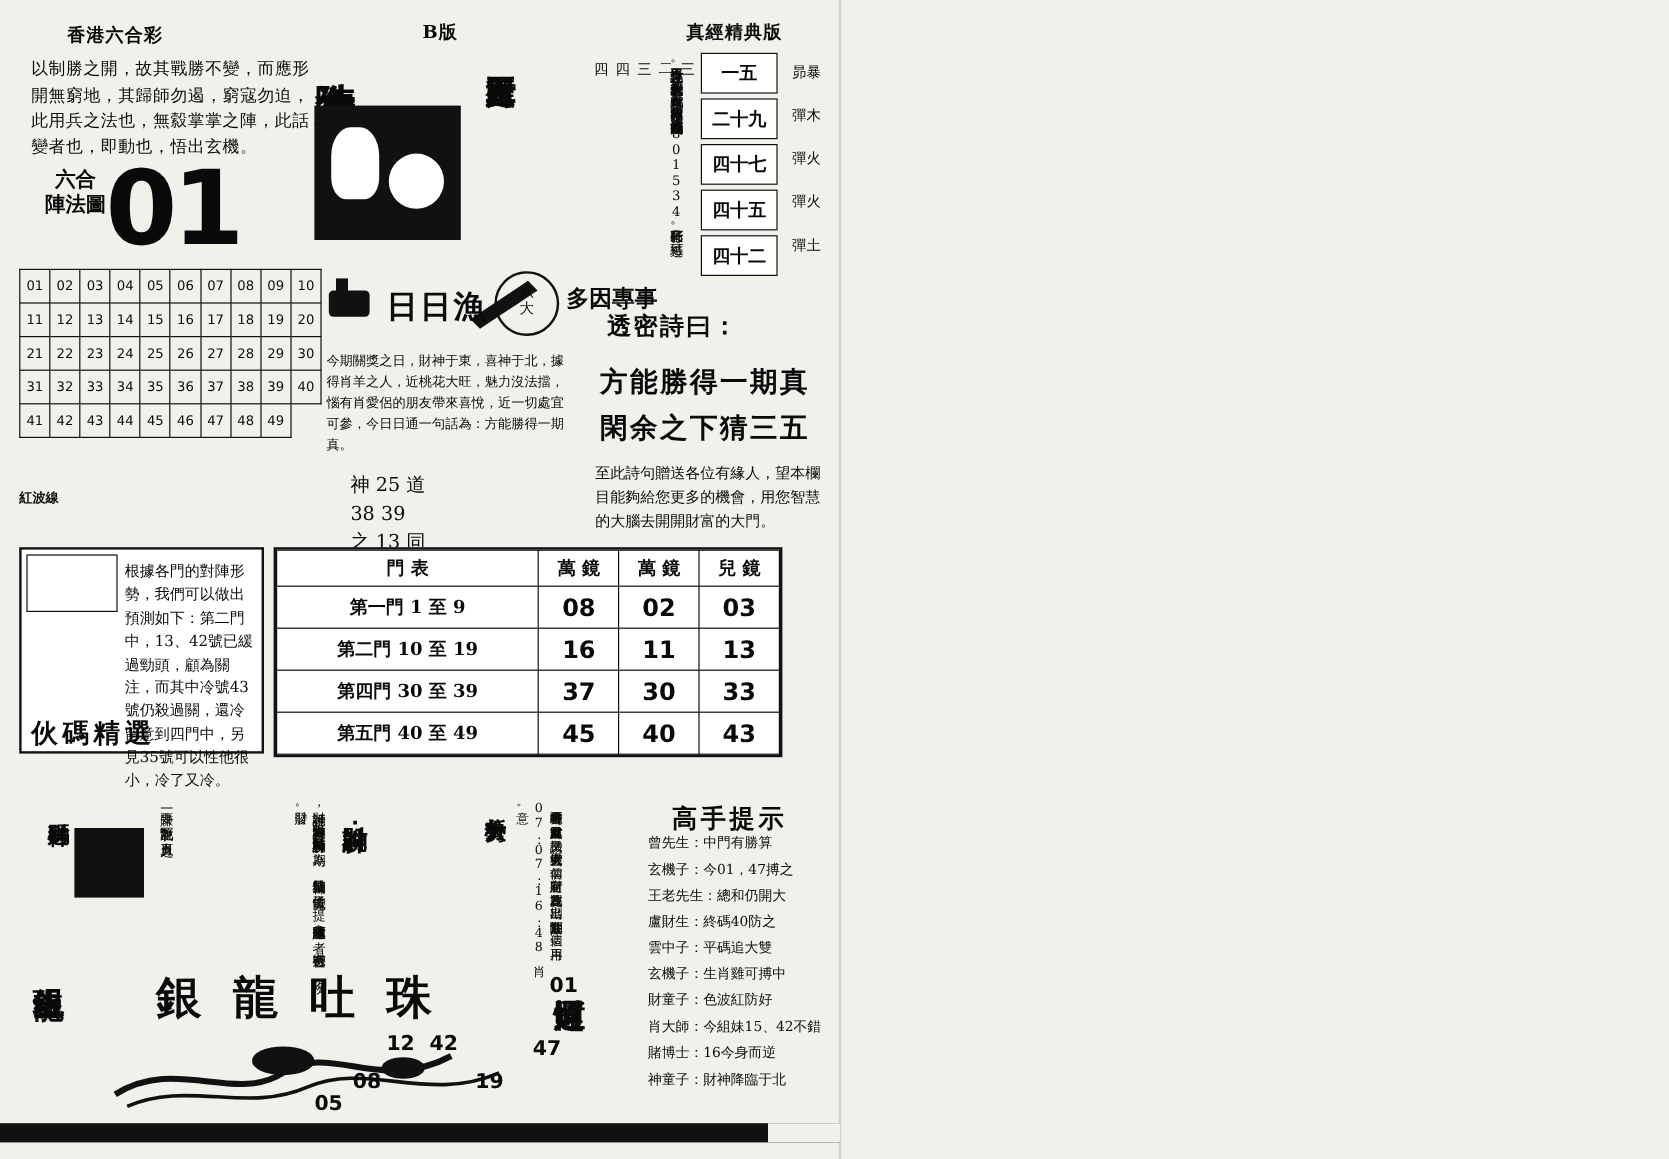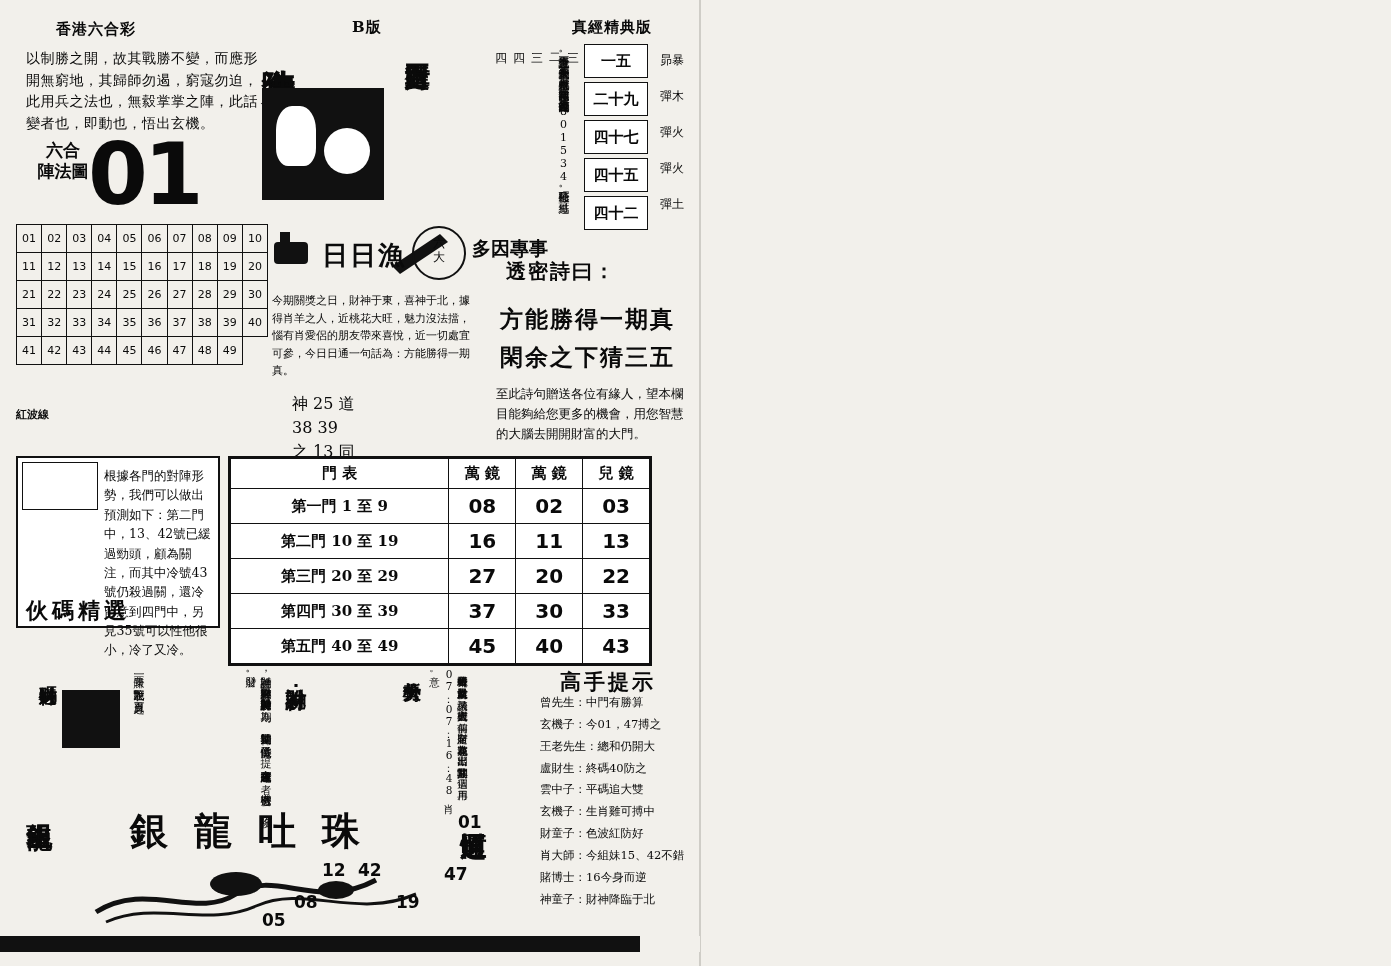--- a/index.html
+++ b/index.html
@@ -270,26 +270,20 @@
               <td class="lab">第一門 1 至 9</td>
               <td>08</td>
               <td>02</td>
               <td>03</td>
             </tr>
             <tr>
               <td class="lab">第二門 10 至 19</td>
               <td>16</td>
               <td>11</td>
               <td>13</td>
-            </tr>
-            <tr>
-              <td class="lab">第三門 20 至 29</td>
-              <td>27</td>
-              <td>20</td>
-              <td>22</td>
             </tr>
             <tr>
               <td class="lab">第四門 30 至 39</td>
               <td>37</td>
               <td>30</td>
               <td>33</td>
             </tr>
             <tr>
               <td class="lab">第五門 40 至 49</td>
               <td>45</td>

